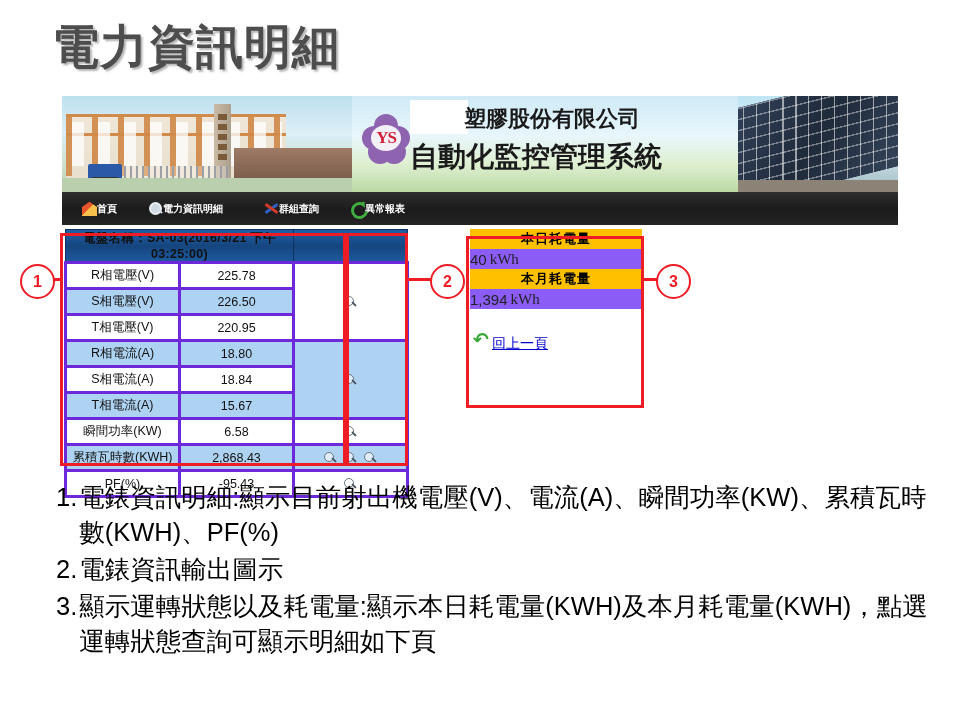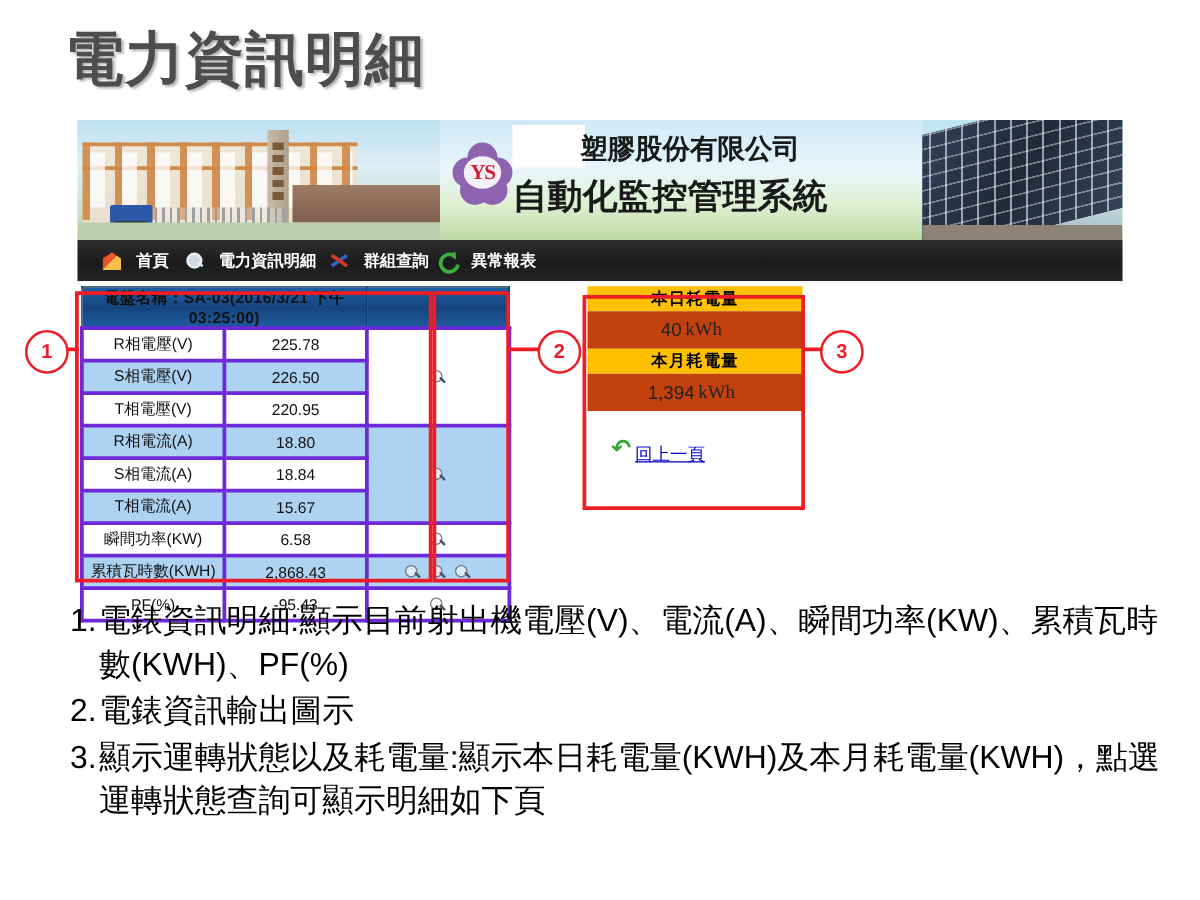--- a/index.html
+++ b/index.html
@@ -79,22 +79,22 @@
       letter-spacing:-1px;}
   .logo-core{position:absolute;left:9px;top:11px;width:30px;height:26px;border-radius:50%;
       background:#f4f0f8;z-index:3;}
   .redact-box{position:absolute;left:58px;top:4px;width:58px;height:34px;background:#ffffff;}
   .co-line1{position:absolute;left:112px;top:8px;font-size:22px;font-weight:bold;color:#1a1a1a;white-space:nowrap;}
   .co-line2{position:absolute;left:58px;top:42px;font-size:28px;font-weight:bold;color:#1a1a1a;white-space:nowrap;}
 
   
   .navbar{position:absolute;left:0;top:96px;width:836px;height:33px;
       background:linear-gradient(to bottom,#2e2e2e 0%,#1b1b1b 55%,#242424 100%);}
-  .nav-item{position:absolute;top:0;height:33px;display:flex;align-items:center;gap:12px;
-      padding:0 8px;color:#ffffff;font-size:13px;font-weight:bold;white-space:nowrap;cursor:pointer;}
+  .nav-item{position:absolute;top:0;height:33px;display:flex;align-items:center;gap:0;
+      padding:0 8px;color:#ffffff;font-size:10px;font-weight:bold;white-space:nowrap;cursor:pointer;}
   .nav-ico{width:15px;height:15px;position:relative;flex:0 0 15px;}
   .ico-home{background:linear-gradient(135deg,#e8552a 0 50%,#f6c04a 50% 100%);
       clip-path:polygon(0 40%,50% 5%,100% 40%,100% 100%,0 100%);}
   .ico-mag{position:relative;}
   .ico-mag:before{content:"";position:absolute;left:1px;top:1px;width:9px;height:9px;border-radius:50%;
       border:2px solid #e9eef3;background:#cfd9e3;}
   .ico-mag:after{content:"";position:absolute;left:9px;top:9px;width:6px;height:2px;background:#dce3ea;
       transform:rotate(45deg);}
   .ico-tools{position:relative;}
   .ico-tools:before{content:"";position:absolute;left:0;top:6px;width:15px;height:3px;background:#2f62c4;
@@ -135,25 +135,25 @@
   .status-panel{position:absolute;left:408px;top:4px;width:172px;}
   .gold-bar{background:#ffc000;height:20px;display:flex;align-items:center;justify-content:center;
       font-size:13px;font-weight:bold;color:#000;letter-spacing:1px;}
   .gold-link{color:#0000cc;text-decoration:underline;font-weight:bold;}
   .mag-blue{display:inline-block;width:12px;height:12px;position:relative;margin-right:3px;
       vertical-align:-2px;}
   .mag-blue:before{content:"";position:absolute;left:0;top:0;width:8px;height:8px;border-radius:50%;
       border:1.6px solid #7c8996;background:#e9eef3;}
   .mag-blue:after{content:"";position:absolute;left:7px;top:7px;width:5px;height:2px;background:#55606b;
       transform:rotate(45deg);}
-  .val-row{height:30px;display:flex;align-items:center;justify-content:center;
-      padding-right:6px;font-size:15px;color:#222;background:#c2410c;}
+  .val-row{height:20px;display:flex;align-items:center;justify-content:flex-start;
+      padding-right:6px;font-size:15px;color:#222;background:#8b5cf6;}
   .val-row .unit{margin-left:3px;font-family:Liberation Serif, serif;}
   .spacer{height:26px;background:#fff;}
-  .back-link{display:flex;align-items:center;gap:3px;font-size:14px;padding-left:19px;}
+  .back-link{display:flex;align-items:center;gap:3px;font-size:14px;padding-left:3px;}
   .back-arrow{display:inline-block;width:16px;height:16px;position:relative;}
   .back-arrow:before{content:"\21B6";position:absolute;left:0;top:-4px;font-size:19px;color:#37a537;
       font-weight:bold;line-height:16px;}
   .back-text{color:#0000cc;text-decoration:underline;}
 
   
   .rbox{position:absolute;border:3px solid #ee1c25;box-sizing:border-box;pointer-events:none;}
   .box1{left:60px;top:233px;width:286px;height:233px;}
   .box2{left:346px;top:233px;width:62px;height:233px;}
   .box3{left:466px;top:236px;width:178px;height:172px;}

